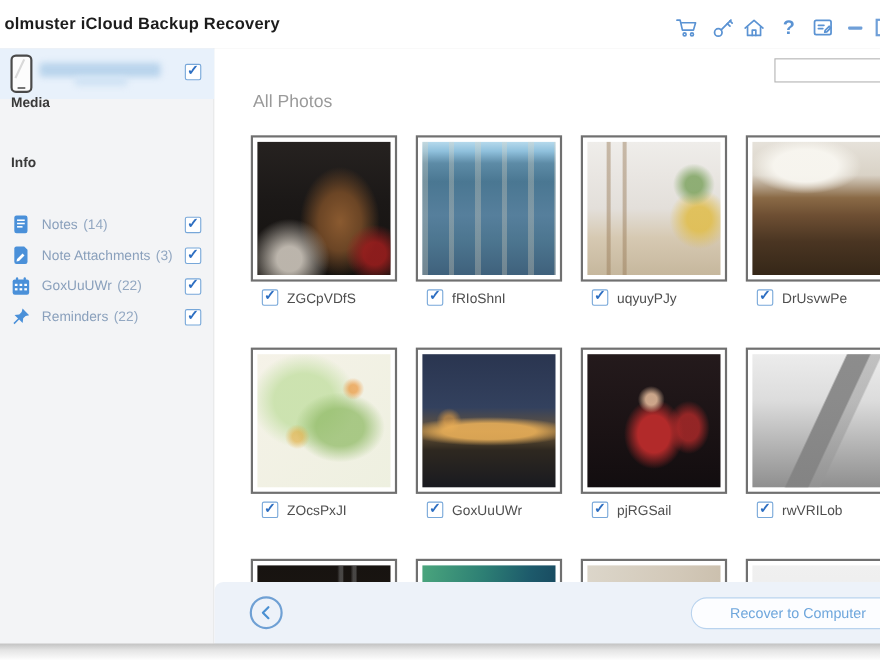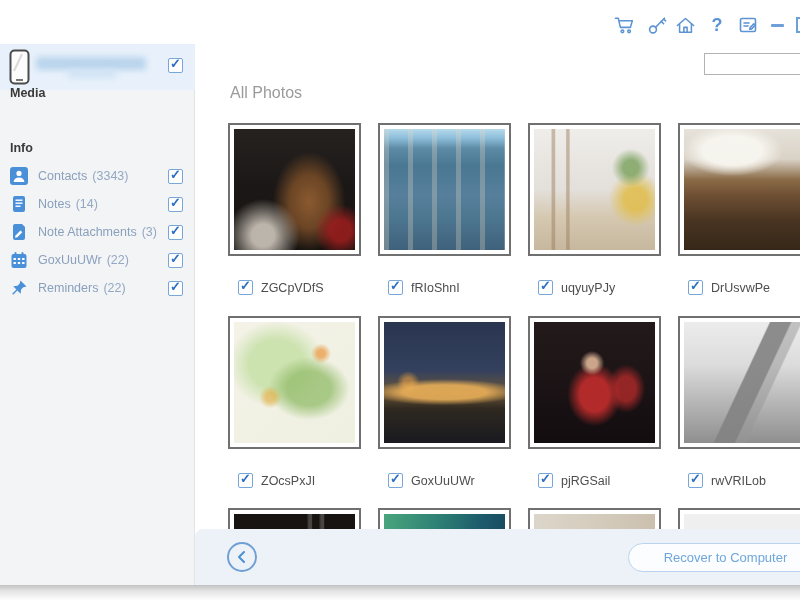--- a/index.html
+++ b/index.html
@@ -34,21 +34,21 @@
   .cb::after{content:"✓";position:absolute;left:1px;top:-3px;font-size:13px;font-weight:bold;color:#2e6fc2;}
   .cb-right{right:12px;top:8px;}
   .info-item .cb-right{top:7px;}
   
   .main{position:absolute;left:195px;top:44px;width:605px;height:541px;background:#fff;}
   .search-input{position:absolute;left:509px;top:9px;width:110px;height:20px;border:1px solid #b3b3b3;background:#fff;font-size:12px;padding:0 4px;outline:none;}
   .section-title{position:absolute;left:35px;top:40px;font-size:16px;color:#9a9a9a;}
   .cell{position:absolute;width:133px;}
   .frame{width:121px;height:121px;border:2px solid #707070;padding:4px;background:#fff;cursor:pointer;}
   .photo-img{width:121px;height:121px;}
-  .cell-label{position:relative;margin-top:23px;height:16px;padding-left:10px;}
+  .cell-label{position:relative;margin-top:6px;height:16px;padding-left:10px;}
   .cell-label .cb{left:10px;top:1px;position:absolute;}
   .photo-name{position:absolute;left:33px;top:2px;font-size:12.5px;color:#4e4e4e;}
   .c1{left:33px}.c2{left:183px}.c3{left:333px}.c4{left:483px}
   .r1{top:79px}.r2{top:272px}.r3{top:464px}
   
   .p1{background:
     radial-gradient(circle at 24% 88%, rgba(205,198,188,.9) 0 8%, transparent 26%),
     radial-gradient(circle at 88% 84%, rgba(160,30,30,.85) 0 7%, transparent 18%),
     radial-gradient(ellipse 40% 55% at 62% 60%, #8a5a30 0%, #6b4525 40%, transparent 75%),
     linear-gradient(180deg,#262220 0%,#1b1817 45%,#15120f 100%);}
@@ -95,20 +95,21 @@
   .recover-btn{position:absolute;left:433px;top:14px;width:195px;height:29px;box-sizing:border-box;border:1px solid #b9d3ee;border-radius:15px;background:#fcfdff;color:#6ea6dc;font-size:13px;display:flex;align-items:center;justify-content:center;cursor:pointer;white-space:nowrap;}
   
   .bottom-shadow{position:absolute;left:0;top:585px;width:800px;height:15px;z-index:6;background:linear-gradient(180deg,#c2c2c2 0%,#e4e4e4 40%,#fdfdfd 100%);}
   
   .blue-fill{fill:#4a90d9;}
 </style>
 </head>
 <body>
 
 <div class="titlebar">
+  <div class="app-title">olmuster iCloud Backup Recovery</div>
 
   <div class="tb-icon" style="left:612px">
     <svg width="21" height="20" viewBox="0 0 22 20">
         <path d="M1.5 3h3l2.2 9.5h10.5l2-7H6.3"></path>
         <circle cx="8.8" cy="16.6" r="1.4"></circle>
         <circle cx="15.8" cy="16.6" r="1.4"></circle>
       </svg>
   </div>
   <div class="tb-icon" style="left:645px">
     <svg width="20" height="20" viewBox="0 0 20 20">
@@ -153,29 +154,20 @@
     <div class="device-blur"></div>
     <div class="device-blur2"></div>
     <span class="cb" style="right:12px;top:14px;position:absolute"></span>
   </div>
 
   <div class="section-header" style="top:42px">Media</div>
 
 
   <div class="section-header" style="top:97px">Info</div>
 
-  <div class="info-item" style="top:118px">
-    <svg class="side-icon" viewBox="0 0 18 18">
-      <rect width="18" height="18" rx="3" class="blue-fill"></rect>
-      <circle cx="9" cy="6.4" r="2.6" fill="#fff"></circle>
-      <path d="M3.6 15 a5.4 4.6 0 0 1 10.8 0 z" fill="#fff"></path>
-    </svg>
-    <span class="item-label"><span>Contacts</span><span class="item-count">(3343)</span></span>
-    <span class="cb cb-right"></span>
-  </div>
 
   <div class="info-item" style="top:146px">
     <svg class="side-icon" viewBox="0 0 18 18">
       <rect x="3" y="1" width="12" height="16" rx="2" class="blue-fill"></rect>
       <rect x="5.5" y="4.5" width="7" height="1.4" fill="#fff"></rect>
       <rect x="5.5" y="7.5" width="7" height="1.4" fill="#fff"></rect>
       <rect x="5.5" y="10.5" width="5" height="1.4" fill="#fff"></rect>
     </svg>
     <span class="item-label"><span>Notes</span><span class="item-count">(14)</span></span>
     <span class="cb cb-right"></span>

